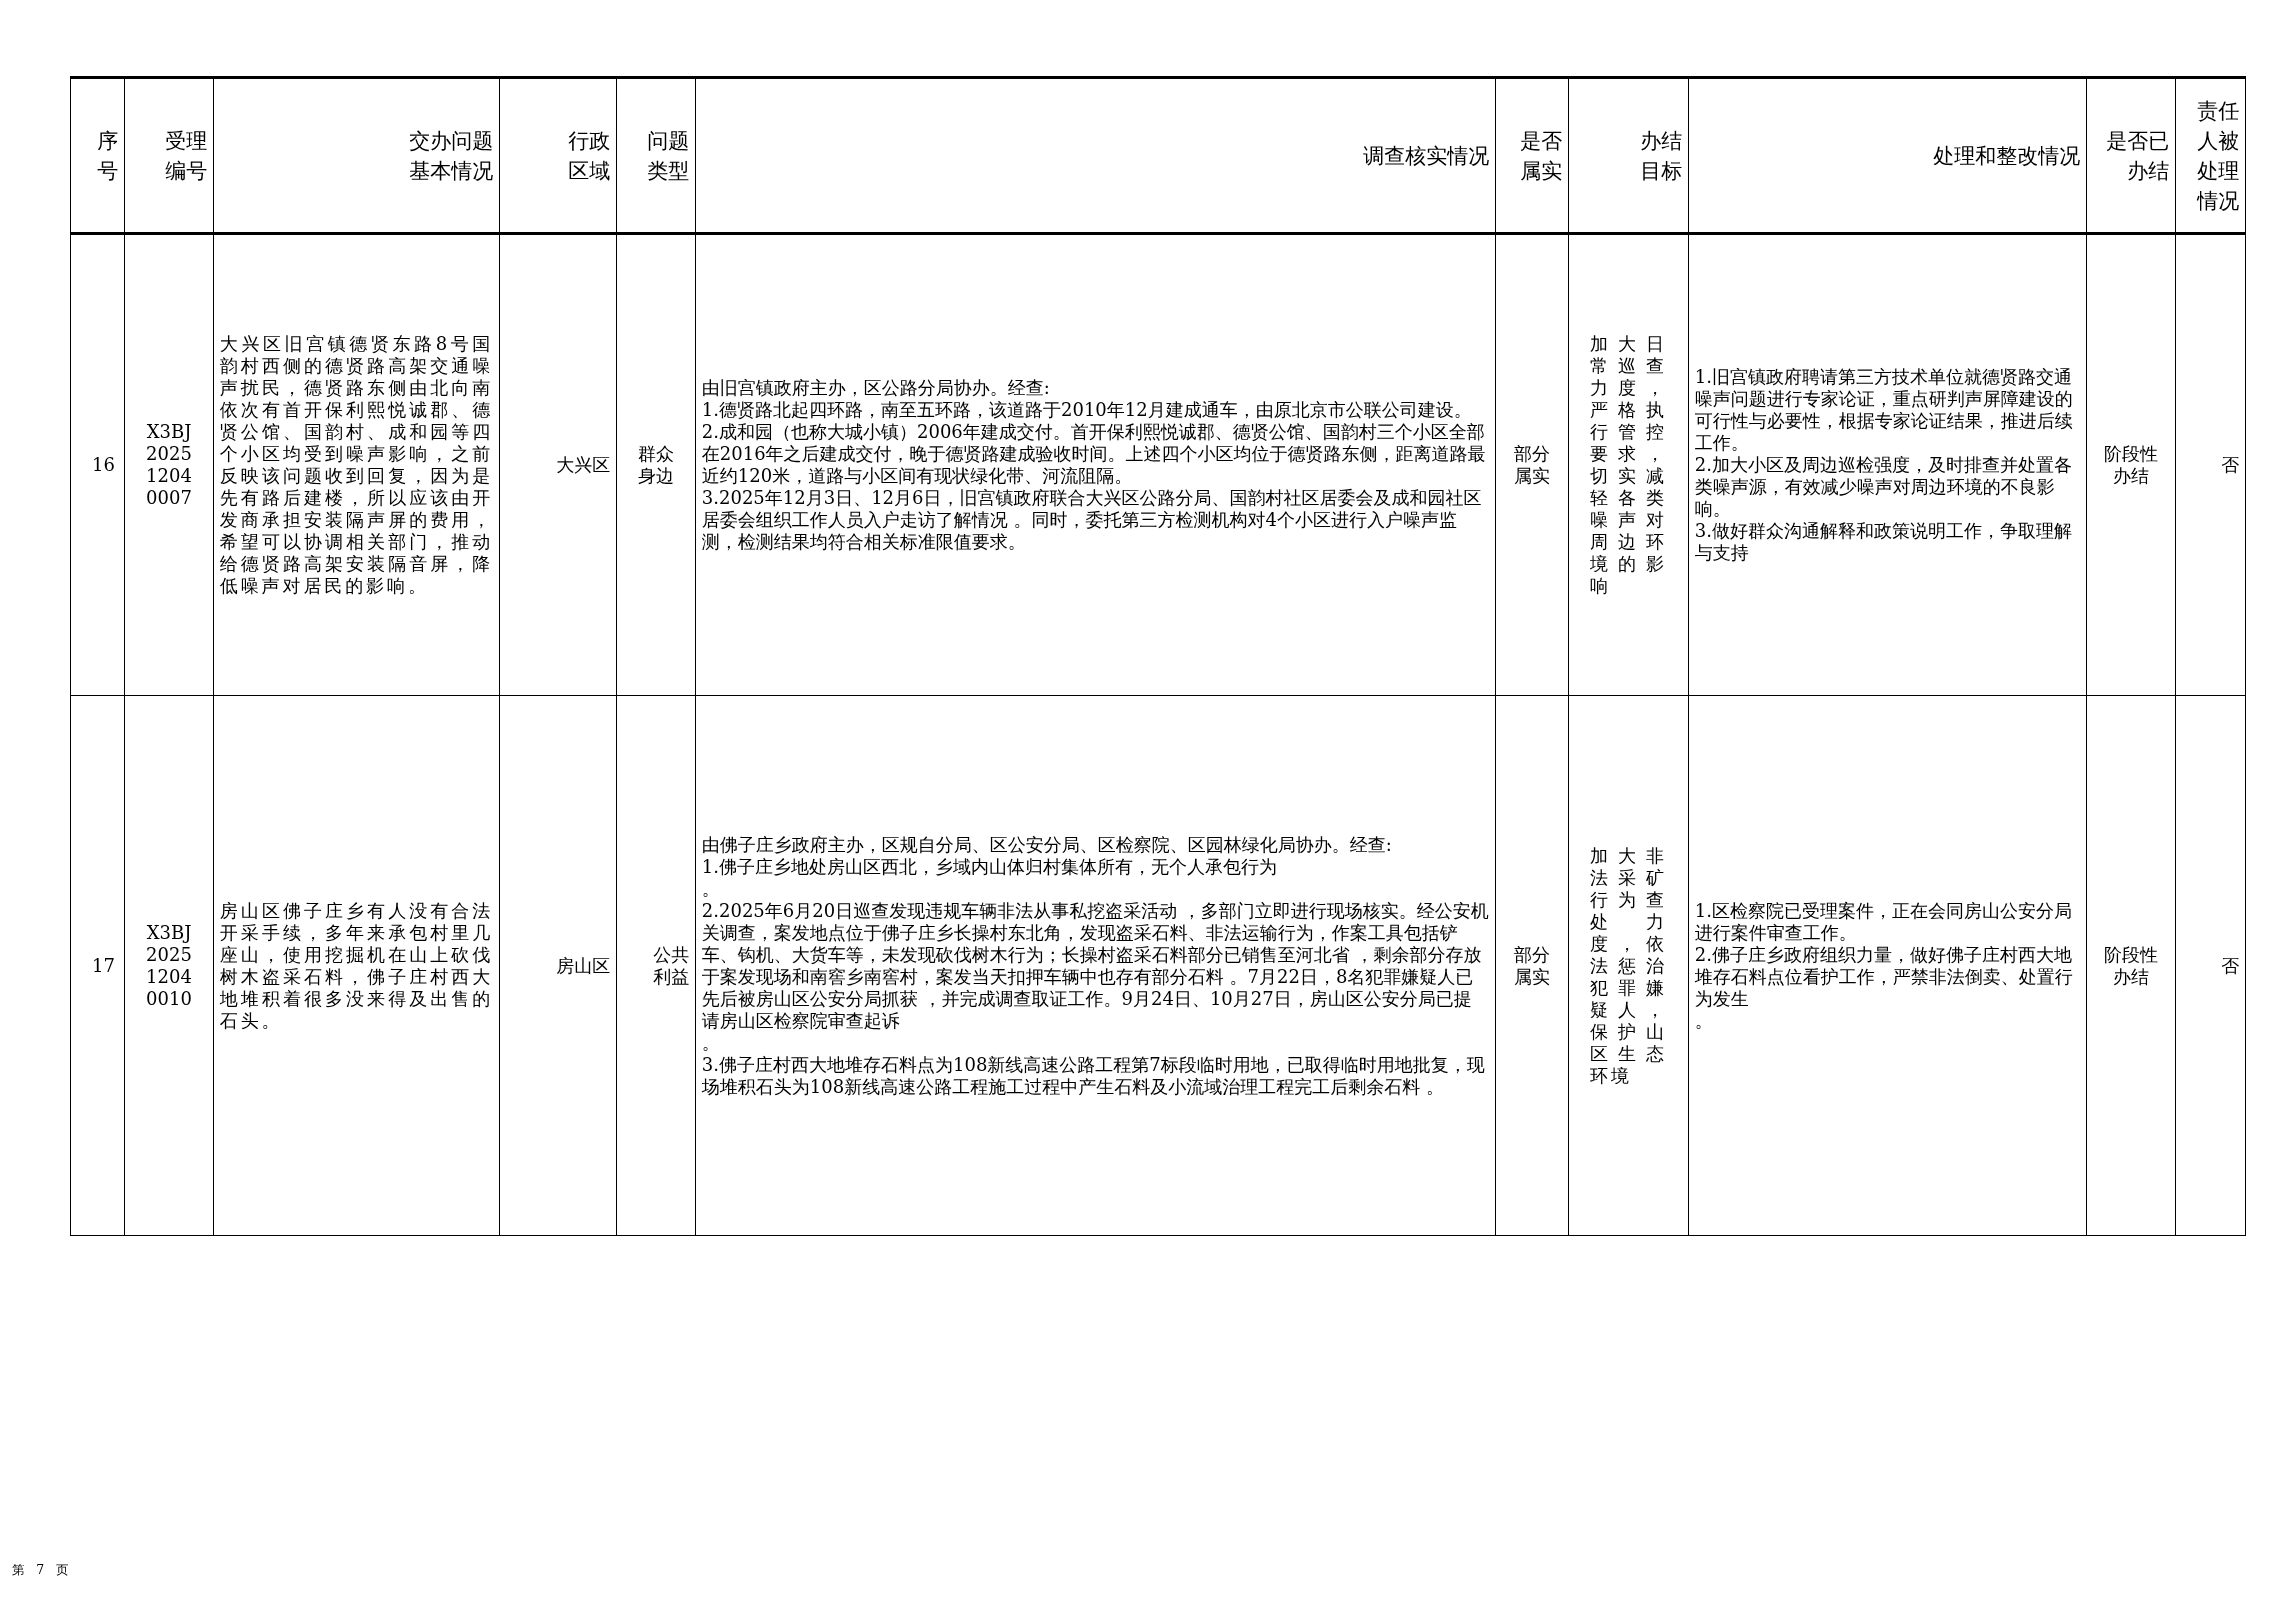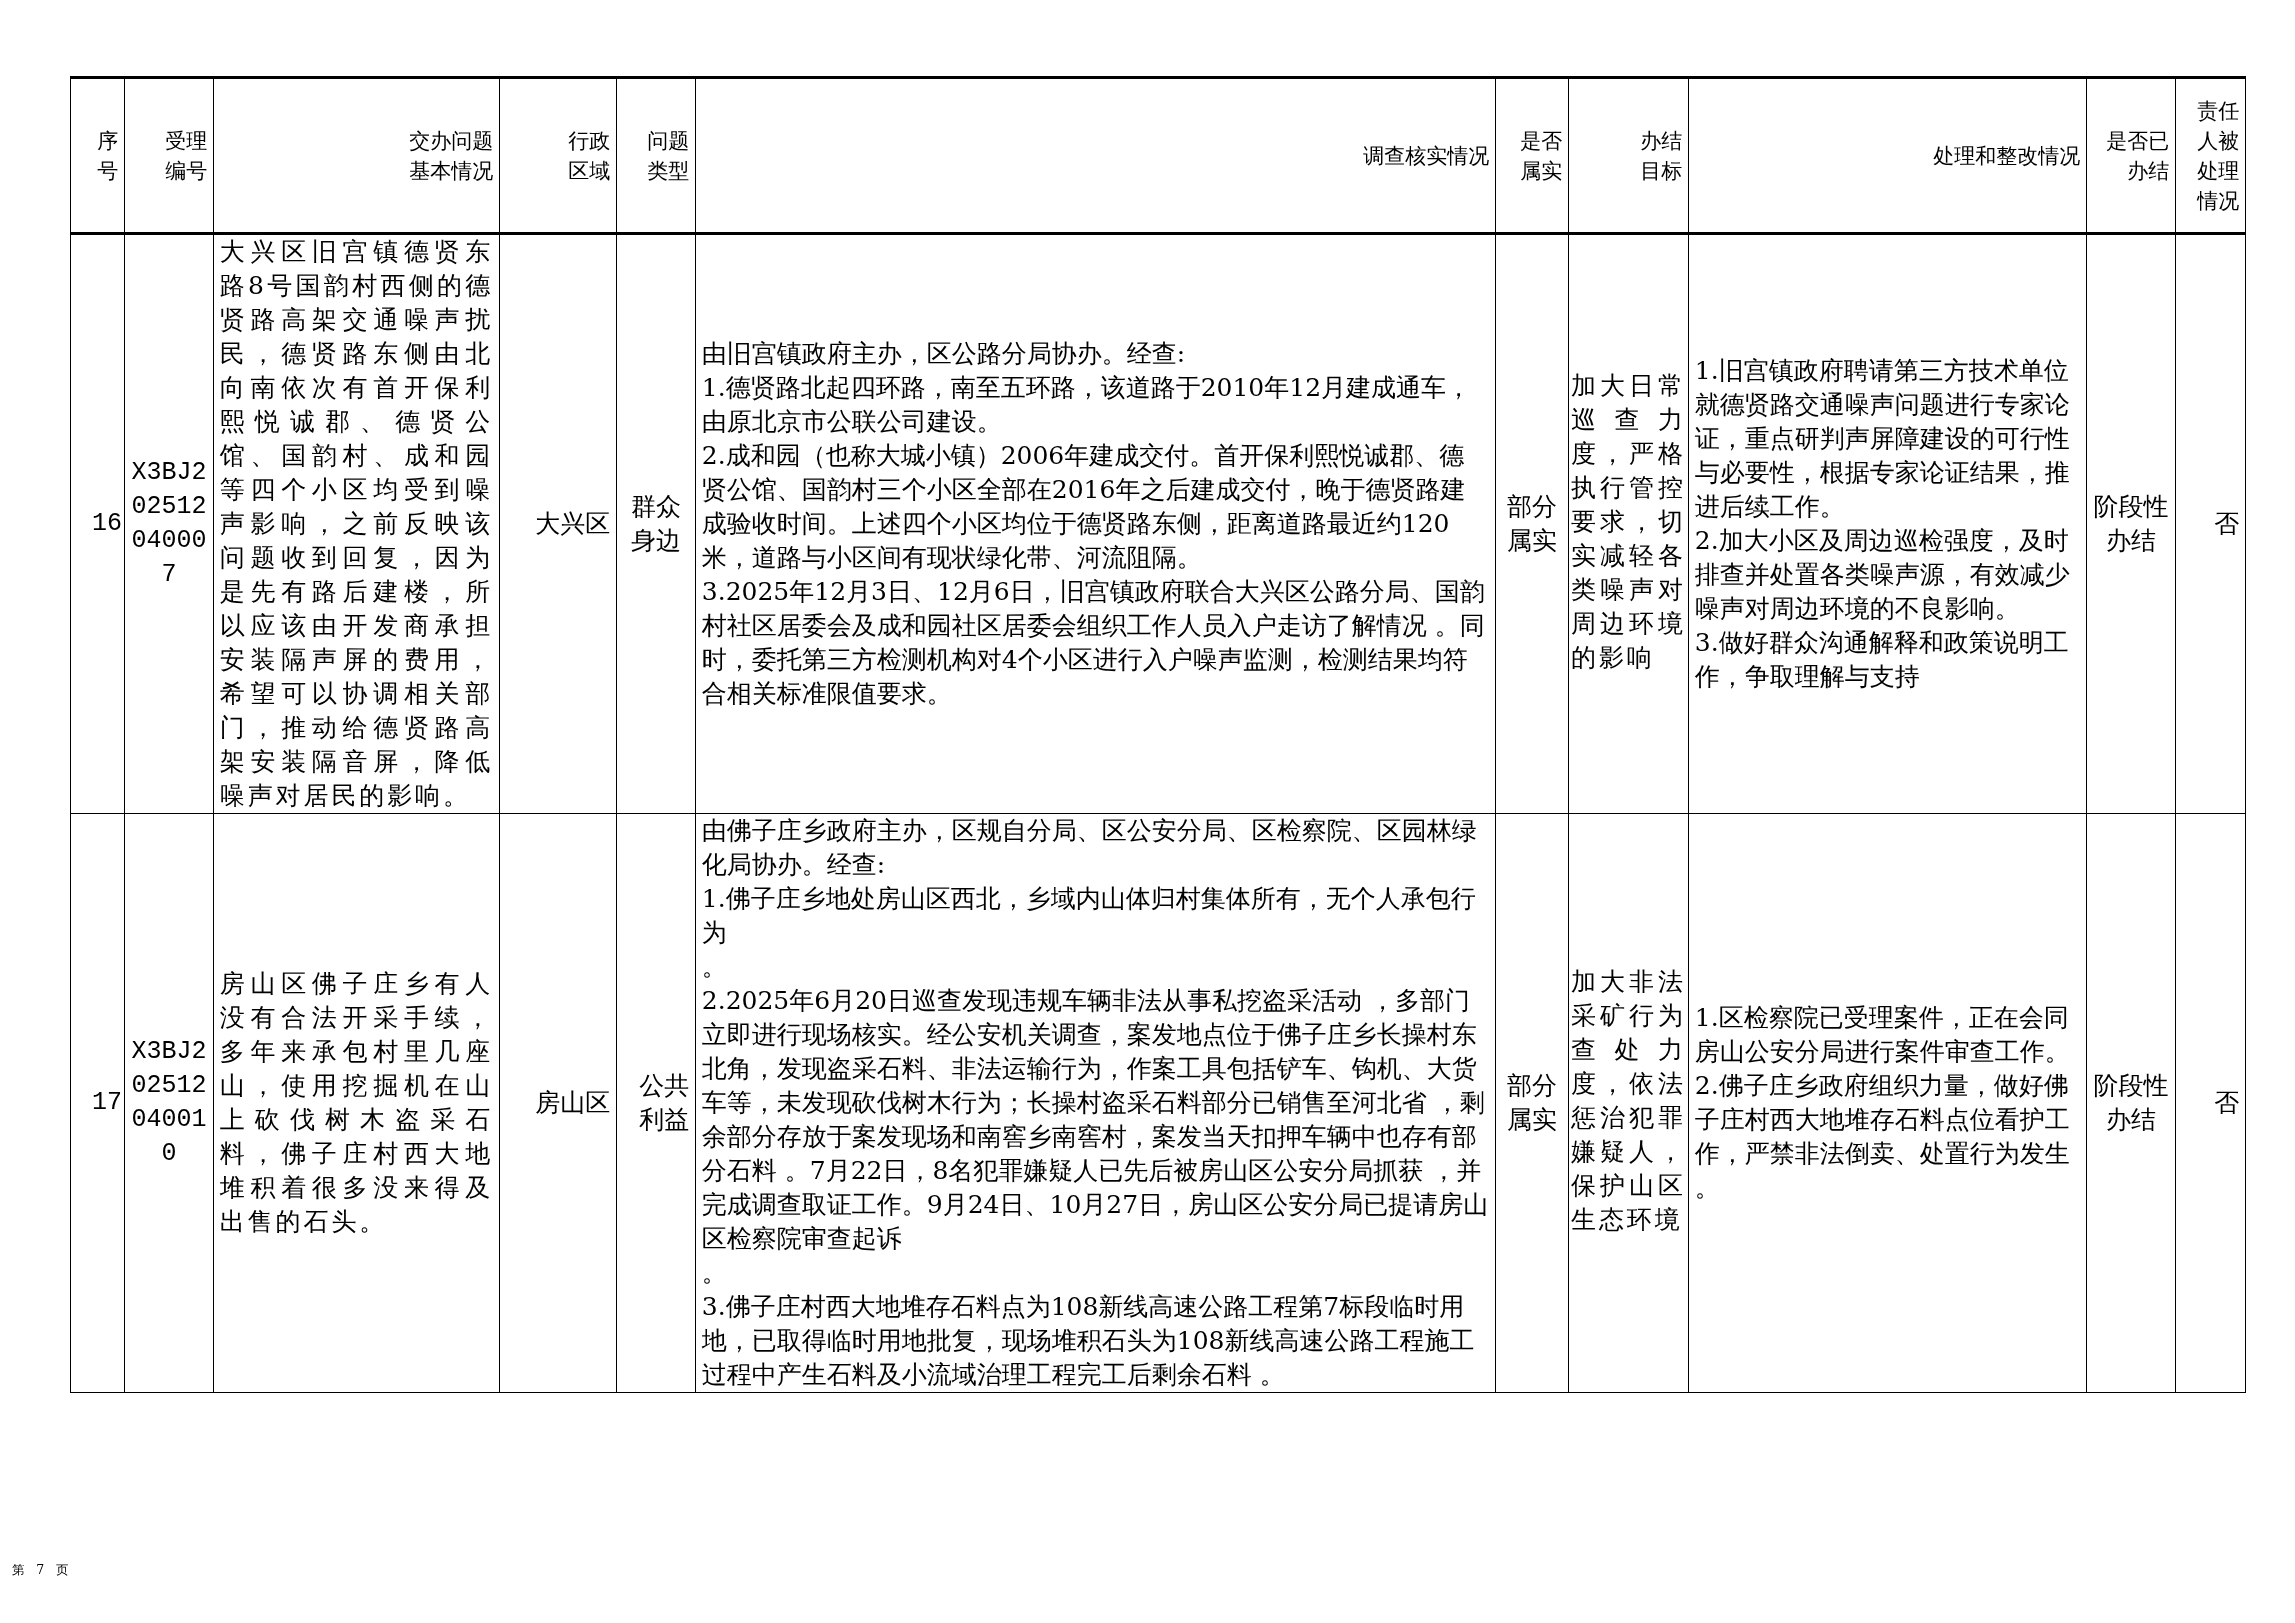--- a/index.html
+++ b/index.html
@@ -9,26 +9,26 @@
   table { border-collapse:collapse; table-layout:fixed; width:2174px; }
   td, th { border:1.4px solid #000; padding:0 5.8px; font-weight:normal; }
   thead tr { height:156px; }
   thead th { border-top:3.9px solid #000; border-bottom:3.9px solid #000;
              font-family:"DejaVu Sans","Liberation Sans",sans-serif;
              font-size:21px; line-height:30px; text-align:right; vertical-align:middle;
              white-space:pre-line; }
   tr.r16 { height:462px; }
   tr.r17 { height:540px; }
   tr.r17 td { border-bottom:1.9px solid #000; }
-  td { font-size:25px; line-height:34px; vertical-align:middle; }
+  td { font-size:18px; line-height:22px; vertical-align:middle; }
   td.c { text-align:right; }
   td.l { text-align:left; white-space:pre-line; }
   td.just { text-align:justify; text-align-last:left; letter-spacing:2.9px; }
   td.code { text-align:center; word-break:break-all; }
-  td.narrow { padding:0 2px;font-family:Liberation Mono, monospace; }
+  td.narrow { padding:0 21px; }
   td.left-edge, th.left-edge { border-left:1.9px solid #000; }
   td.right-edge, th.right-edge { border-right:1.9px solid #000; }
   .footer { position:absolute; left:12px; width:2295px; top:1562px; 
             font-size:12.5px; letter-spacing:3.9px; }
 </style>
 </head>
 <body>
 
 <div class="page">
   <table>

